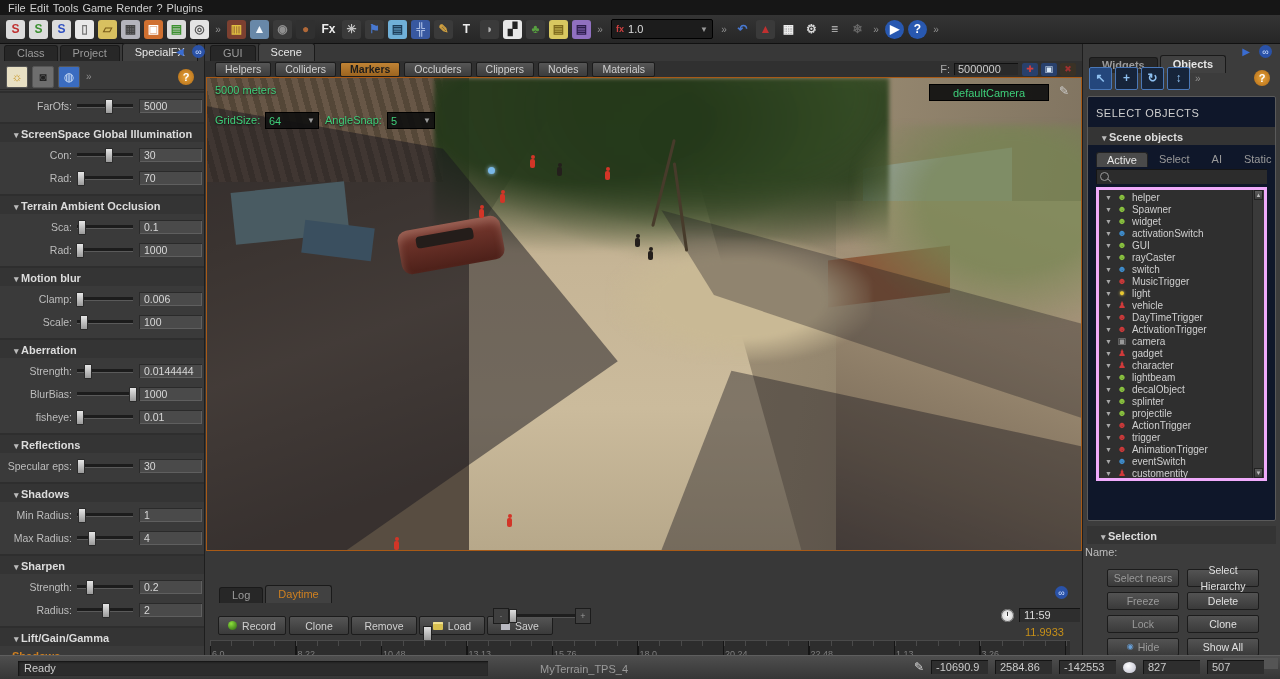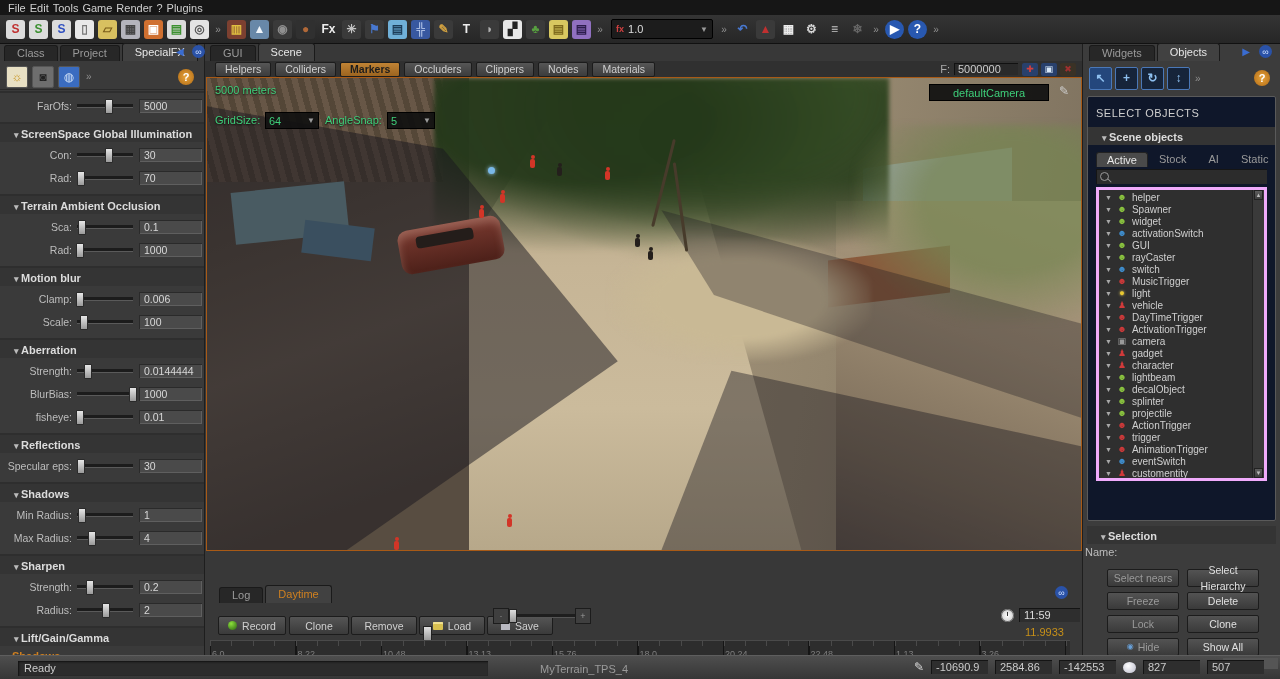--- a/index.html
+++ b/index.html
@@ -118,21 +118,21 @@
   .tick{width:85.5px;color:#7e7e7e;font-size:9px;}
   #phtrack{position:absolute;left:5px;top:48px;width:860px;height:13px;}
   .phthumb{position:absolute;top:0;width:7px;height:13px;background:linear-gradient(#e0e0e0,#9a9a9a);border:1px solid #222;}
   .phmark{position:absolute;top:14px;width:2px;height:14px;background:#c03020;}
   .phmark::after{content:"";position:absolute;left:-2px;top:3px;width:6px;height:4px;background:#c03020;}
   .gmark{position:absolute;width:9px;height:4px;background:#8a8a8a;border:1px solid #333;border-radius:1px;}
   #hscroll{position:absolute;left:5px;top:86px;width:860px;height:12px;background:#222;box-shadow:inset 0 1px 2px #000;}
   #hthumb{position:absolute;left:4px;top:1px;width:8px;height:10px;background:linear-gradient(#ccc,#888);border:1px solid #222;}
   
   #rp{position:absolute;left:1082px;top:44px;width:198px;height:611px;background:#3c3c3c;border-left:1px solid #1e1e1e;box-sizing:border-box;}
-  #rp-tabs{left:6px;top:0;}
+  #rp-tabs{left:6px;top:12px;font-weight:bold;}
   #rp-tools{position:absolute;left:0;top:20px;width:100%;height:28px;display:flex;align-items:center;gap:3px;padding-left:6px;box-sizing:border-box;}
   .rti{display:inline-flex;align-items:center;justify-content:center;width:21px;height:21px;background:#16243a;border:1px solid #4a78b8;border-radius:2px;color:#8ec0f0;font-size:12px;font-weight:bold;}
   .rti.on{background:#24477c;}
   .chevtxt{color:#909090;font-size:10px;margin:0 2px;}
   #rp-group{position:absolute;left:4px;top:52px;right:4px;height:425px;border:1px solid #5a5a5a;border-radius:2px;background:#0f172a;box-sizing:border-box;}
   .selobj{color:#cfcfcf;padding:10px 0 8px 8px;letter-spacing:.5px;}
   .ltabs{display:flex;align-items:flex-end;padding-left:8px;margin-top:6px;}
   .ltab{height:14px;line-height:14px;padding:0 10px;color:#9a9a9a;border:1px solid transparent;}
   .ltab.on{background:#4a4a4a;color:#e8e8e8;border:1px solid #222;border-bottom:none;border-radius:3px 3px 0 0;}
   .search{display:flex;align-items:center;height:15px;margin:2px 8px 0 8px;background:#2c2c2c;box-shadow:inset 1px 1px 0 #151515;padding-left:4px;gap:4px;}
@@ -606,21 +606,21 @@
         </span>
       <span class="chevtxt">»</span>
       <span class="helpq">?</span>
     </div>
     <div id="rp-group">
       <div class="selobj">SELECT OBJECTS</div>
       <div class="sec-head">Scene objects</div>
       <div class="ltabs">
 
       <span class="ltab on">Active</span>
-          <span class="ltab">Stock</span>
+          <span class="ltab">Select</span>
           <span class="ltab">AI</span>
           <span class="ltab">Static</span>
         </div>
       <div class="search">
           <span class="mag"></span>
         </div>
       <div class="olist">
         <div class="olist-in">
 
             <div class="orow">

